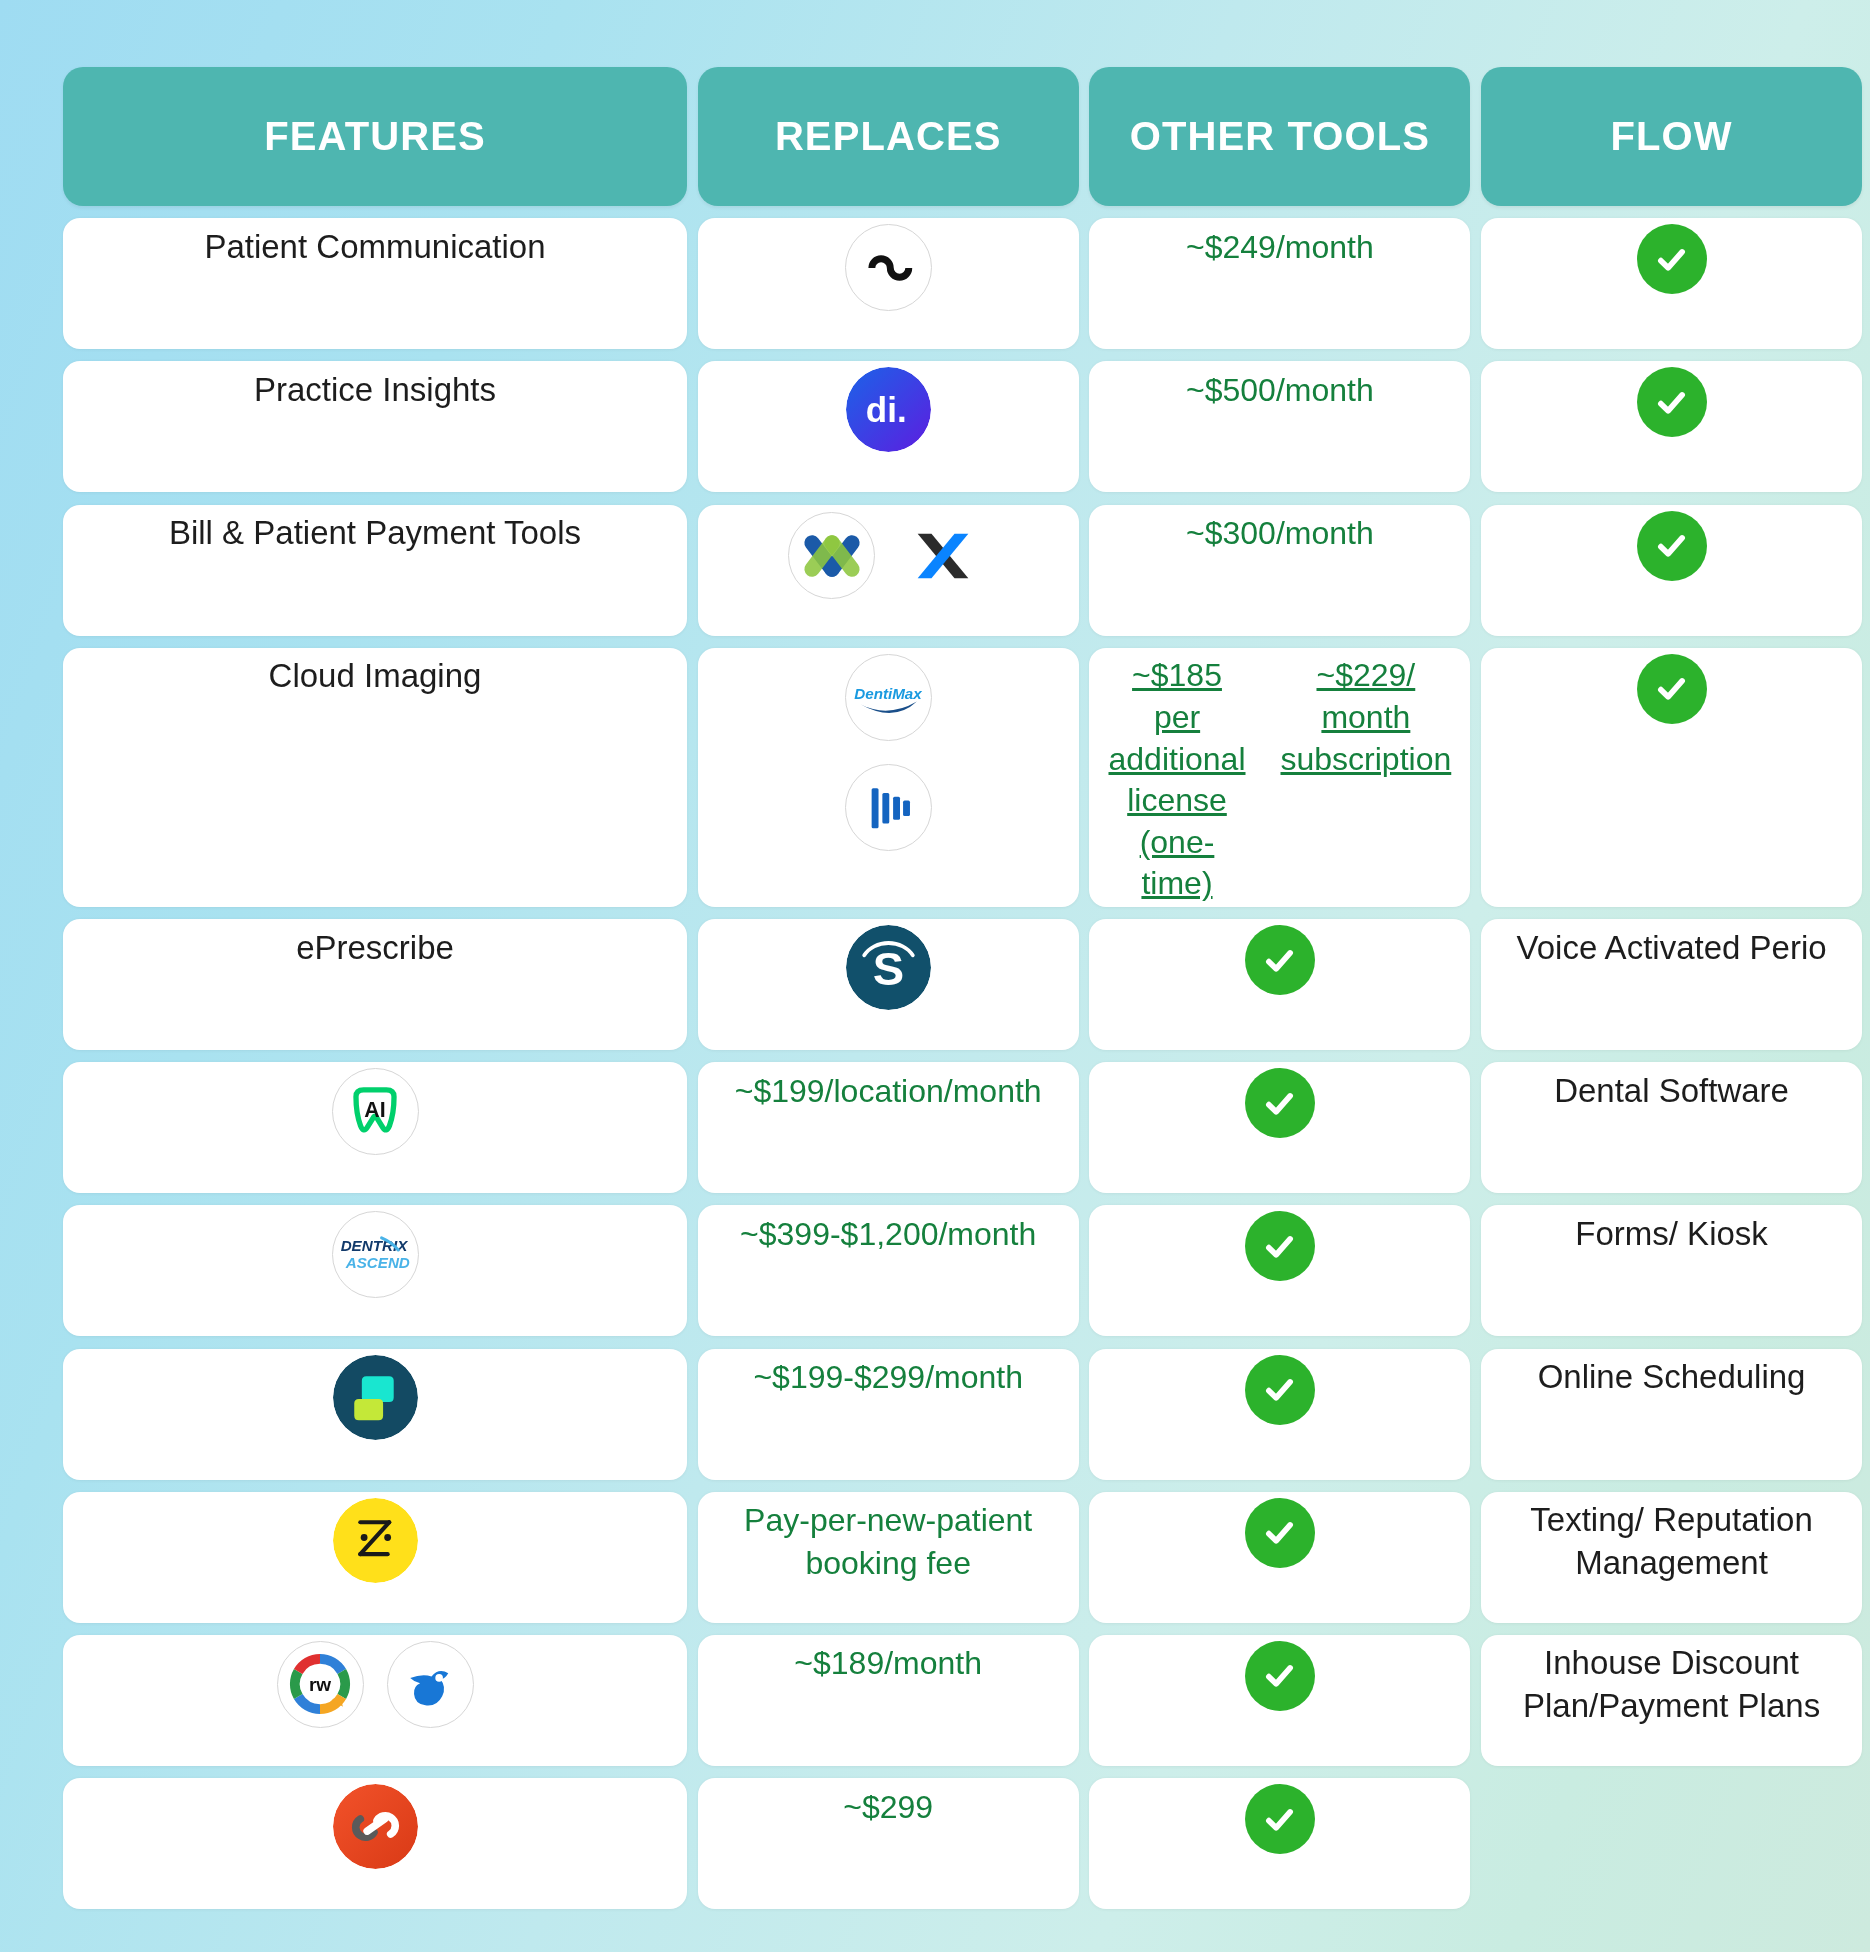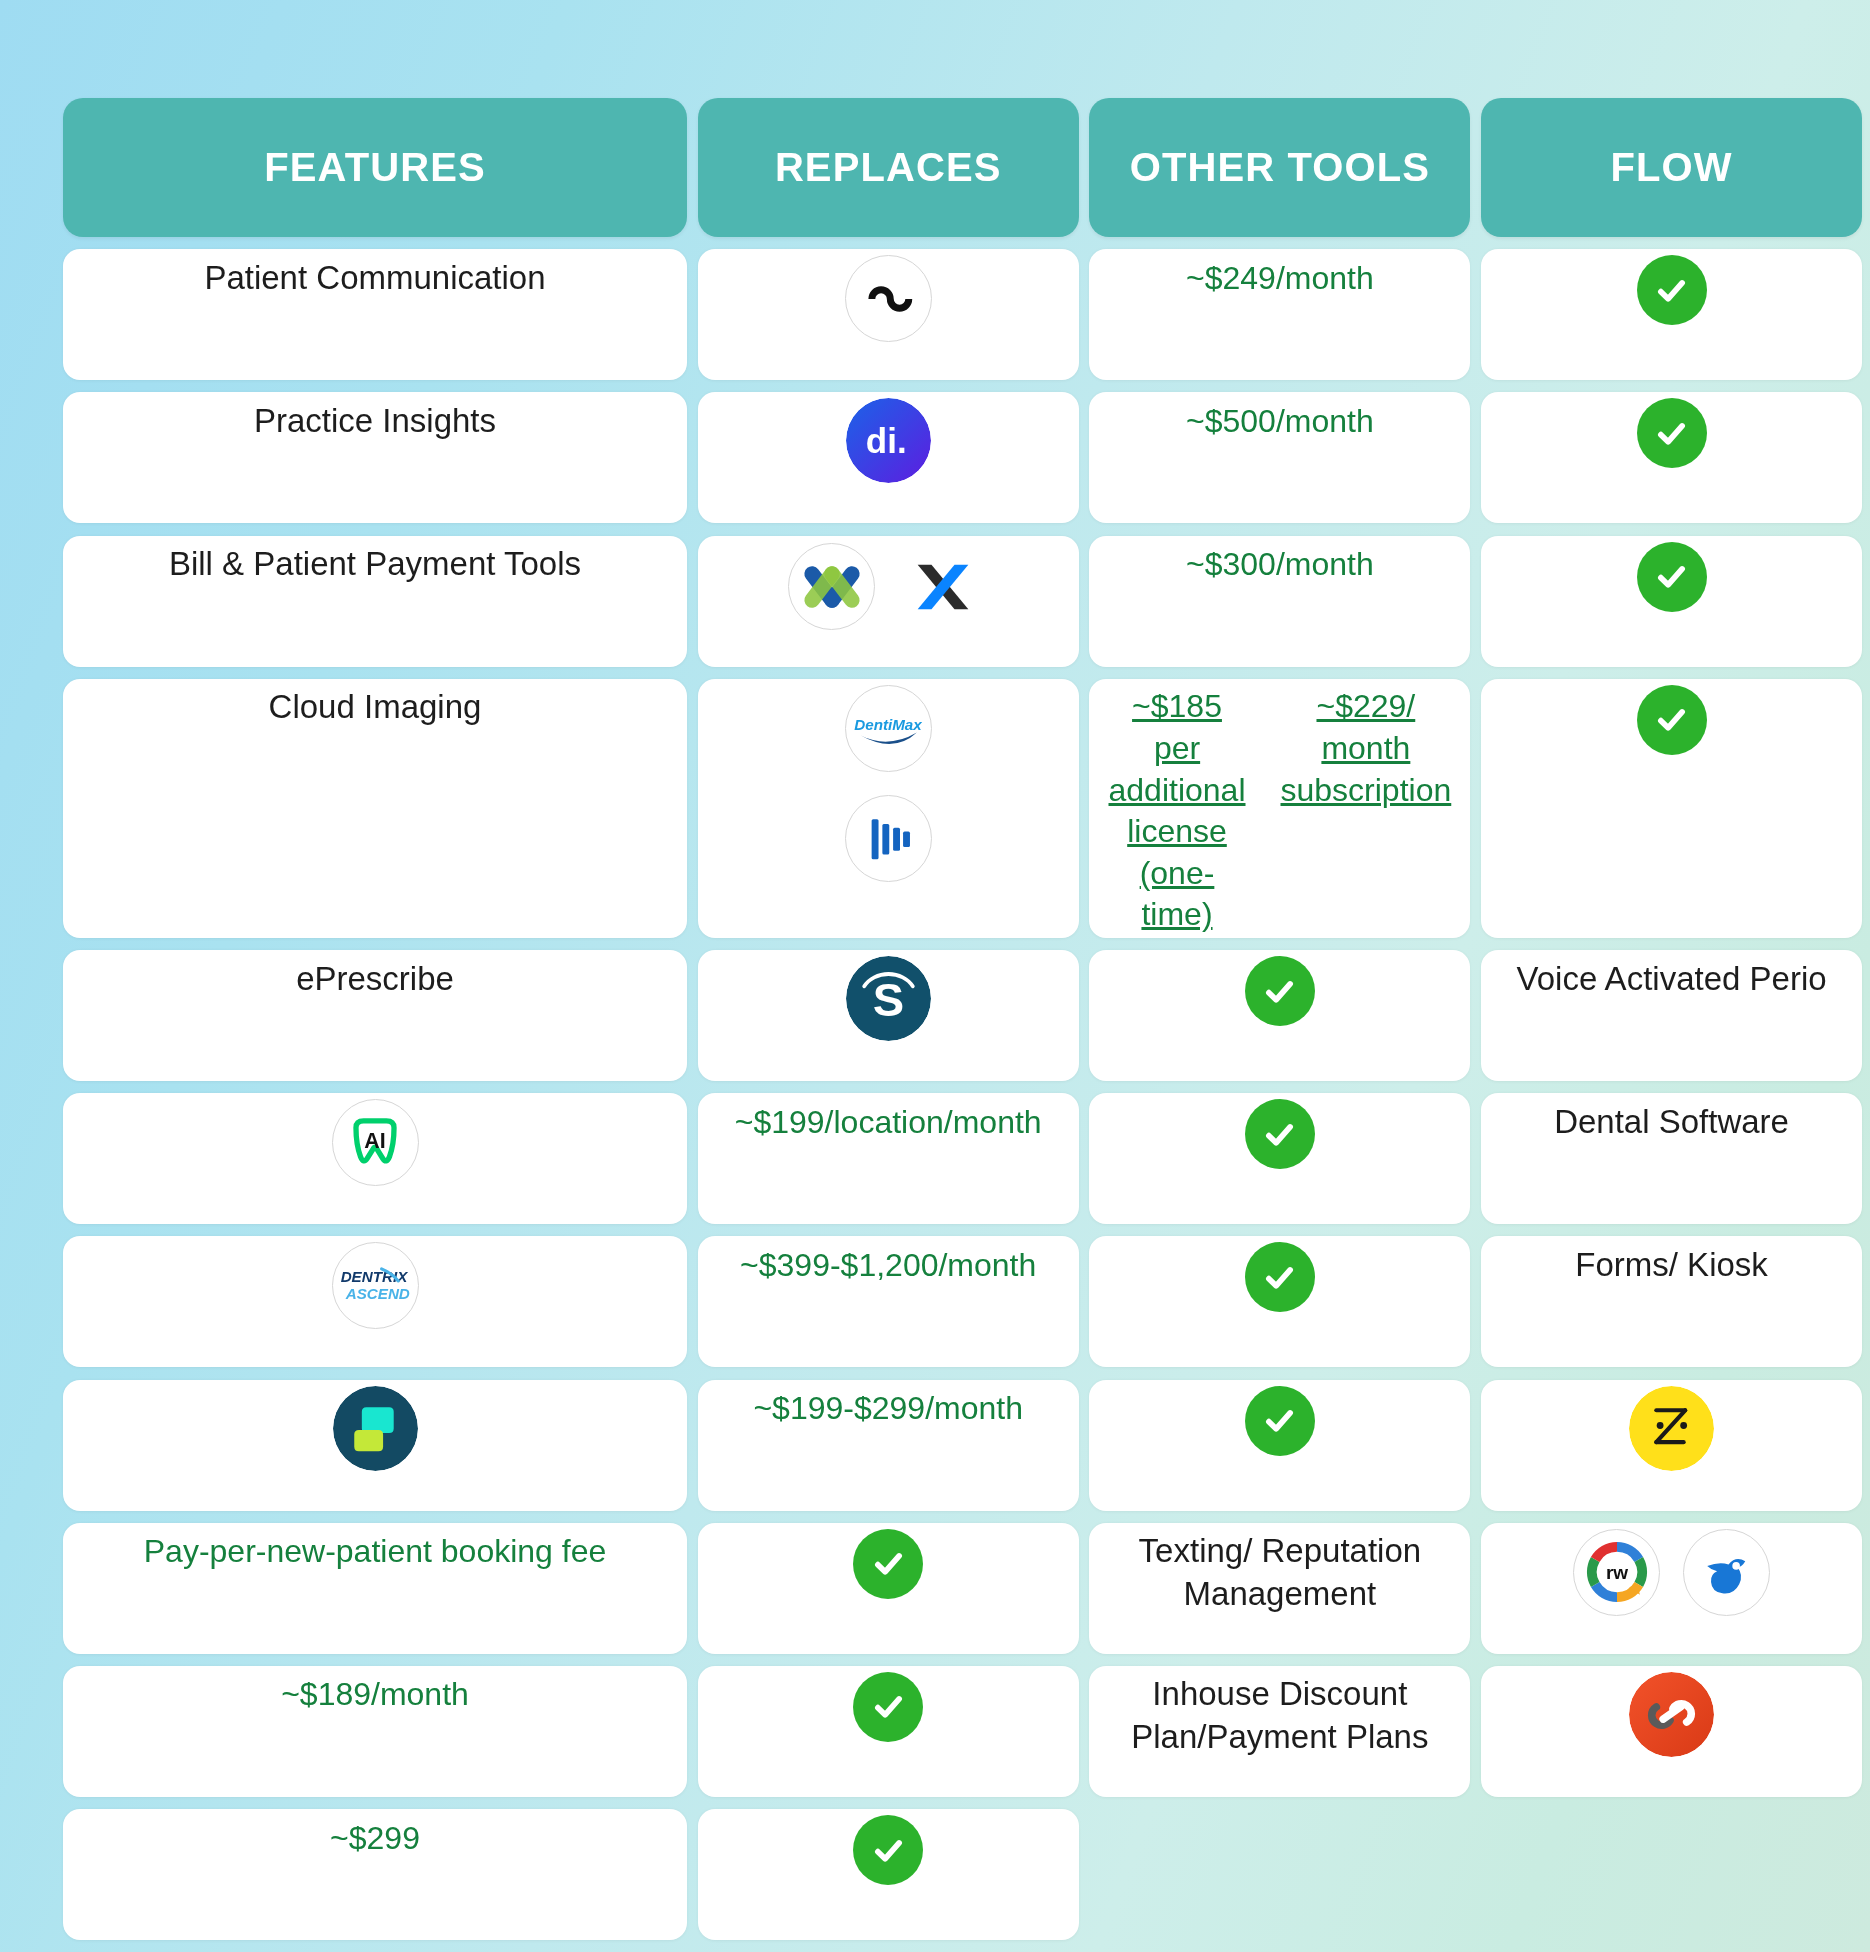--- a/index.html
+++ b/index.html
@@ -13,21 +13,20 @@
     background: linear-gradient(110deg, #9fdcf2 0%, #a9e2f0 22%, #bfe9ee 48%, #cdeeea 70%, #c9ece1 86%, #cdeade 100%);
     overflow: hidden;
   }
 
   .table-wrap {
     position: relative;
     width: 1871px;
     height: 1465px;
     box-sizing: border-box;
     padding: 67px 31px 69px 63px;
-    margin-top: 31px;
   }
 
   .grid {
     display: grid;
     grid-template-columns: 624px 381px 381px 381px;
     column-gap: 10.7px;
     row-gap: 12.2px;
   }
 
   
@@ -336,20 +335,23 @@
         <span>~$199-$299/month</span>
       </div>
     <div class="cell flow row-h-1">
       <div class="check">
         <svg width="41" height="41" viewBox="0 0 54 54">
             <path d="M13 28.5 L22.5 38 L41 17" fill="none" stroke="#fff" stroke-width="7.5" stroke-linecap="round" stroke-linejoin="round"></path>
           </svg>
       </div>
     </div>
 
+    <div class="cell feature row-h-1">
+        <span>Online Scheduling</span>
+      </div>
     <div class="cell logo row-h-1">
       <div class="logos">
         <div class="chip plain">
           <svg width="85" height="85" viewBox="0 0 112 112">
             <circle cx="56" cy="56" r="56" fill="#ffe01a"></circle>
             <g stroke="#1a1a1a" stroke-width="5.5" fill="none" stroke-linecap="round">
               <line x1="36" y1="32" x2="74" y2="32"></line>
               <line x1="74" y1="32" x2="36" y2="74"></line>
               <line x1="36" y1="74" x2="72" y2="74"></line>
             </g>

